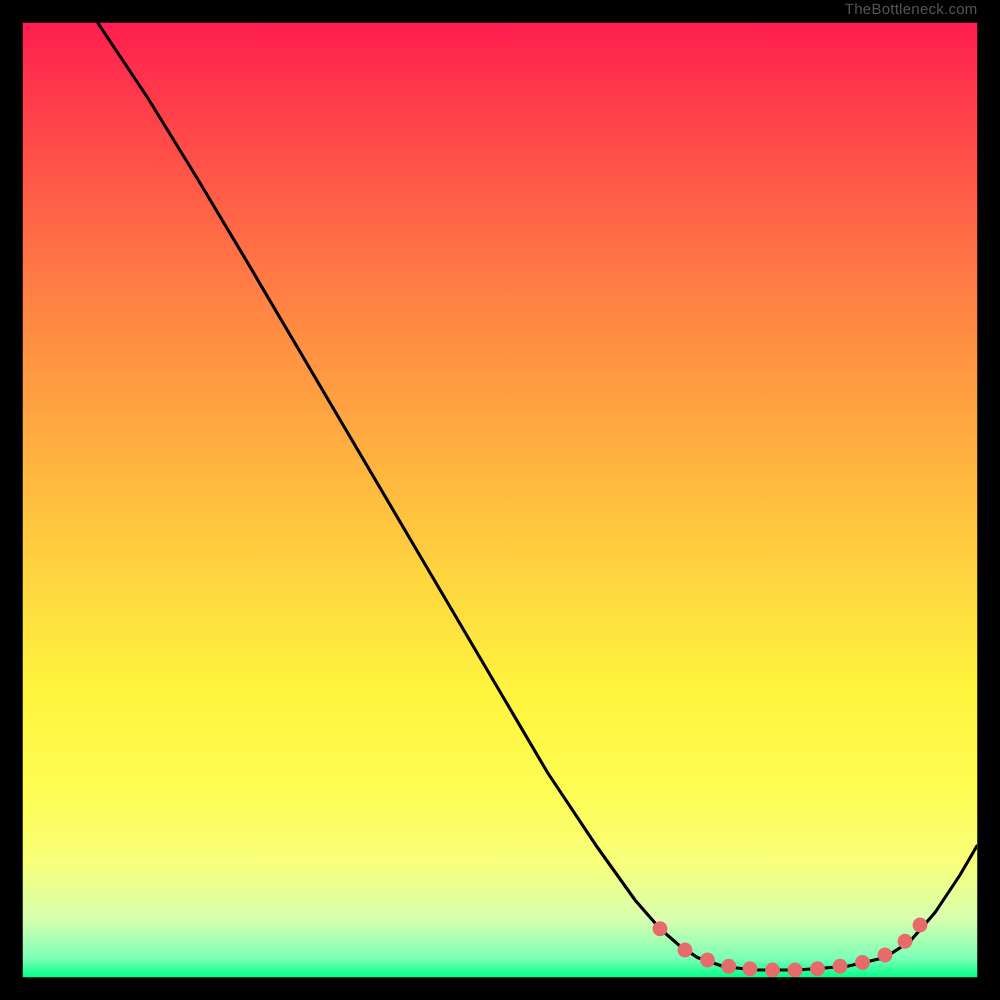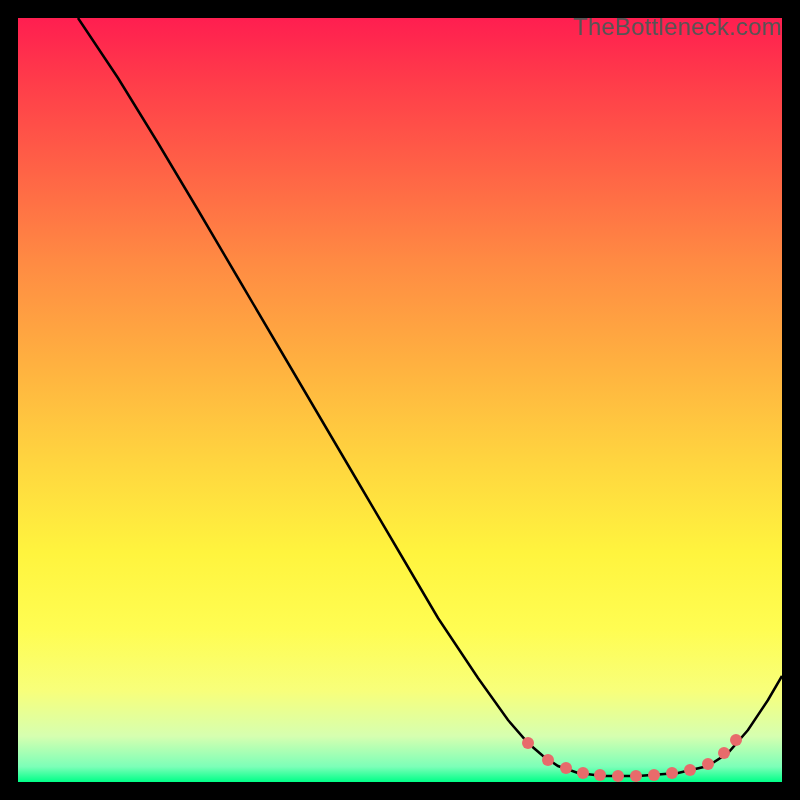--- a/index.html
+++ b/index.html
@@ -45,25 +45,24 @@
       #f8ff7a 88%,
       #d6ffb0 94%,
       #7cffb8 98%,
       #00ff88 100%);
   }
   .watermark {
     position: absolute;
     top: 0px;
     right: 18px;
     color: #555;
-    font-size: 24px;
+    font-size: 12px;
     font-weight: 500;
     letter-spacing: 0.2px;
     z-index: 10;
-    margin-top: 13px;
   }
   svg.curve {
     position: absolute;
     top: 0;
     left: 0;
     width: 764px;
     height: 764px;
   }
 </style>
 </head>

